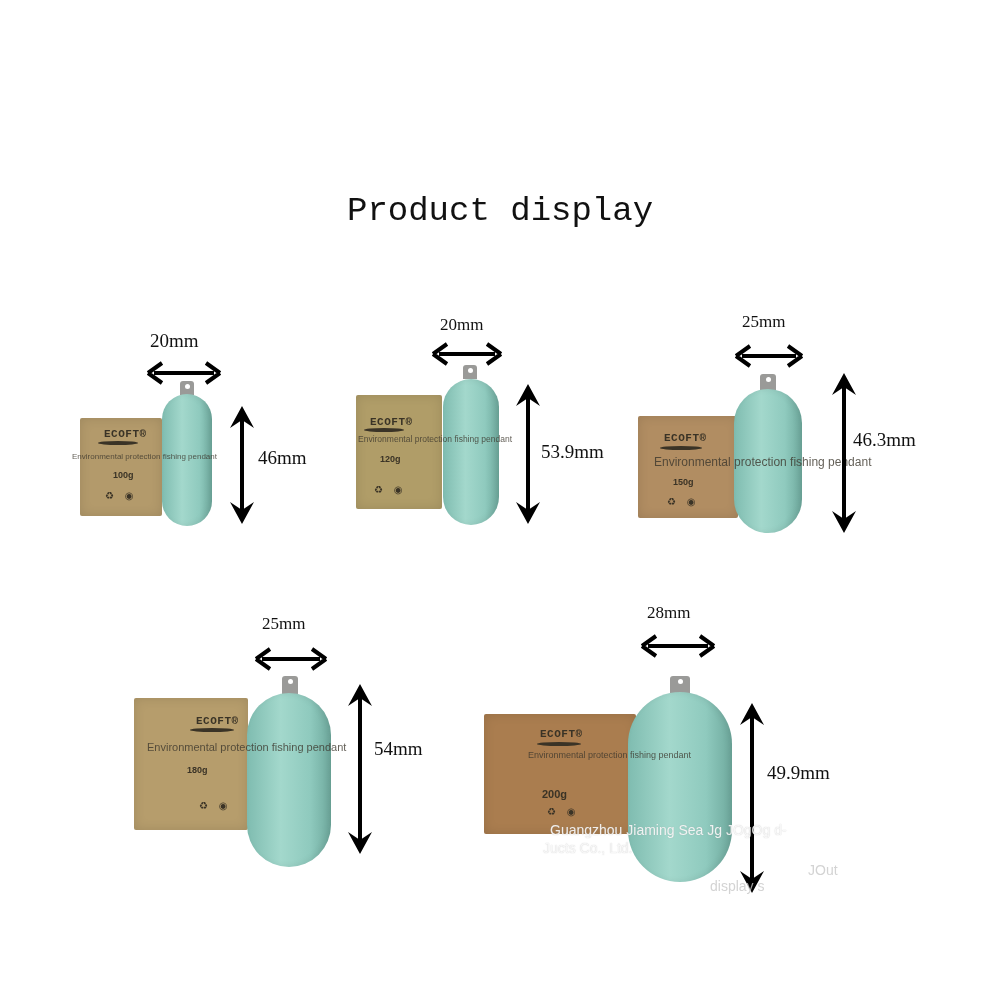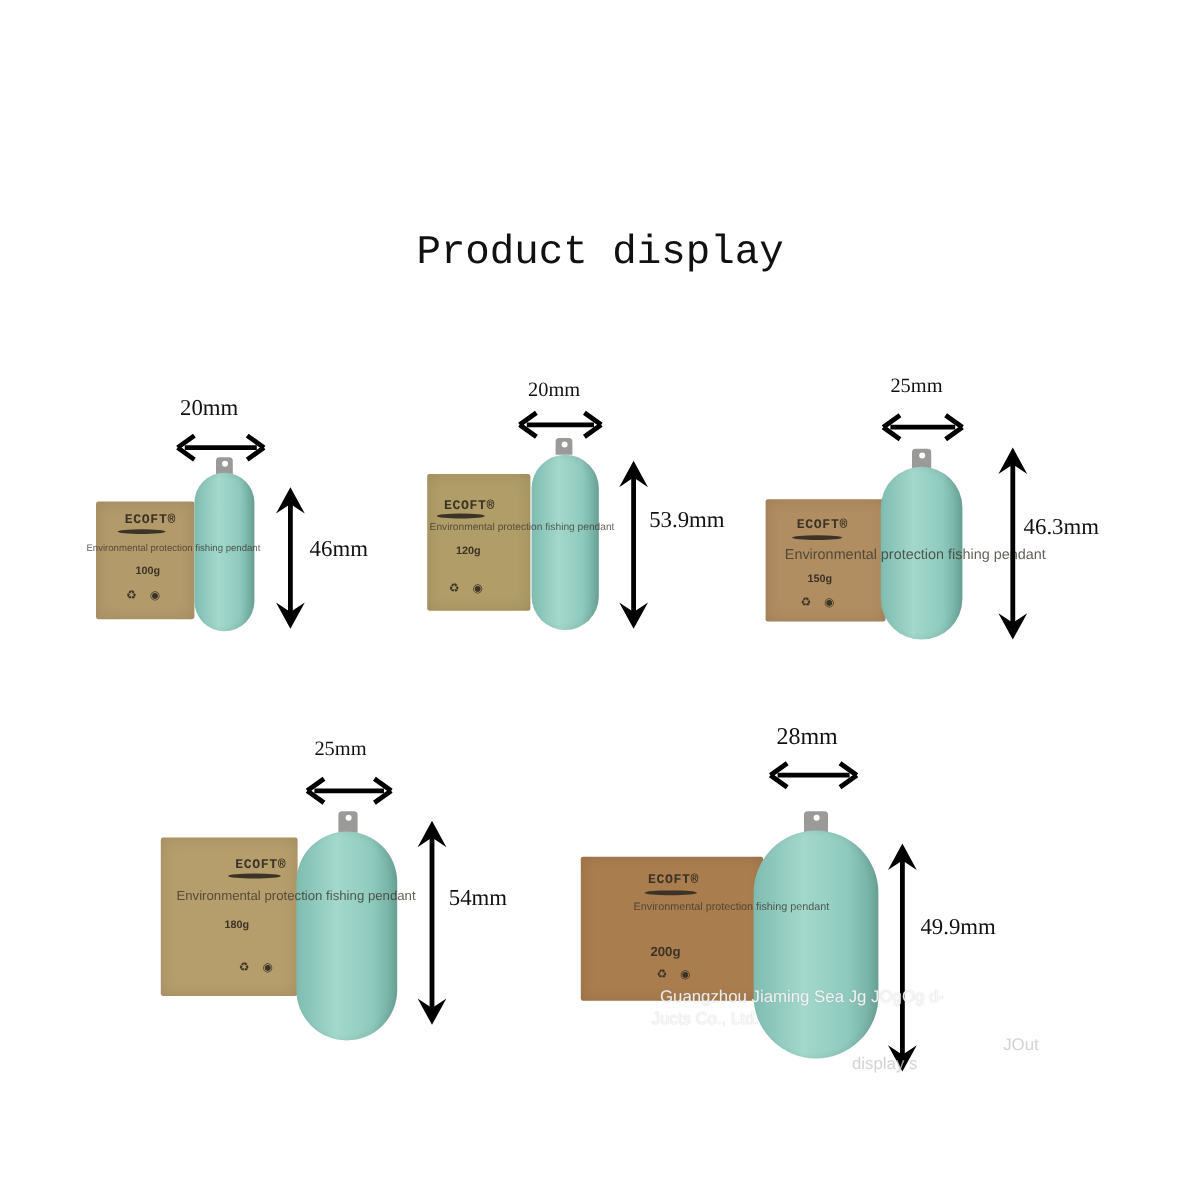--- a/index.html
+++ b/index.html
@@ -56,21 +56,21 @@
   <div class="desc" style="left:358px;top:434px;font-size:8.5px;">Environmental protection fishing pendant</div>
   <div class="dim" style="left:440px;top:315px;font-size:17px;">20mm</div>
   <svg class="arrow" style="left:433px;top:343px;" width="68" height="22">
       <line x1="6" y1="11" x2="62" y2="11" stroke="#000" stroke-width="4"></line>
       <path d="M0 11 L14 1 M0 11 L14 21 M68 11 L54 1 M68 11 L54 21" stroke="#000" stroke-width="4" fill="none"></path>
     </svg>
   <svg class="arrow" style="left:514px;top:384px;" width="28" height="140">
       <line x1="14" y1="6" x2="14" y2="134" stroke="#000" stroke-width="4"></line>
       <path d="M14 0 L2 22 L14 14 L26 22 Z M14 140 L2 118 L14 126 L26 118 Z" fill="#000"></path>
     </svg>
-  <div class="dim" style="left:541px;top:423px;text-align:center;">53.9mm</div>
+  <div class="dim" style="left:541px;top:441px;text-align:center;">53.9mm</div>
 </div>
 
 <div>
   <div class="box" style="left:638px;top:416px;width:100px;height:102px;background:#b18d62;"></div>
   <div class="brand" style="left:664px;top:432px;">ECOFT®</div>
   <div class="leaf" style="left:660px;top:446px;width:42px;"></div>
   <div class="weight" style="left:673px;top:477px;">150g</div>
   <div class="icons" style="left:667px;top:496px;">♻ ◉</div>
   <div class="ring" style="left:760px;top:374px;width:16px;height:16px;"></div>
   <div class="pend" style="left:734px;top:389px;width:68px;height:144px;border-radius:34px;"></div>
@@ -110,28 +110,28 @@
 
 <div>
   <div class="box" style="left:484px;top:714px;width:152px;height:120px;background:#aa7d4f;"></div>
   <div class="brand" style="left:540px;top:728px;">ECOFT®</div>
   <div class="leaf" style="left:537px;top:742px;width:44px;"></div>
   <div class="weight" style="left:542px;top:772px;font-size:11px;margin-top:16px;">200g</div>
   <div class="icons" style="left:547px;top:806px;">♻ ◉</div>
   <div class="ring" style="left:670px;top:676px;width:20px;height:18px;"></div>
   <div class="pend" style="left:628px;top:692px;width:104px;height:190px;border-radius:52px;"></div>
   <div class="desc" style="left:528px;top:750px;font-size:9px;">Environmental protection fishing pendant</div>
-  <div class="dim" style="left:647px;top:603px;font-size:20px;">28mm</div>
+  <div class="dim" style="left:647px;top:603px;font-size:17px;">28mm</div>
   <svg class="arrow" style="left:642px;top:635px;" width="72" height="22">
       <line x1="6" y1="11" x2="66" y2="11" stroke="#000" stroke-width="4"></line>
       <path d="M0 11 L14 1 M0 11 L14 21 M72 11 L58 1 M72 11 L58 21" stroke="#000" stroke-width="4" fill="none"></path>
     </svg>
   <svg class="arrow" style="left:738px;top:703px;" width="28" height="190">
       <line x1="14" y1="6" x2="14" y2="184" stroke="#000" stroke-width="4"></line>
       <path d="M14 0 L2 22 L14 14 L26 22 Z M14 190 L2 168 L14 176 L26 168 Z" fill="#000"></path>
     </svg>
   <div class="dim" style="left:767px;top:762px;">49.9mm</div>
 </div>
 
 <div class="wm" style="left:550px;top:822px;">Guangzhou Jiaming Sea Jg JOgOg d-</div>
 <div class="wm" style="left:543px;top:840px;">Jucts Co., Ltd.</div>
-<div class="wm2" style="left:808px;top:862px;margin-left:28px;">JOut</div>
+<div class="wm2" style="left:808px;top:862px;">JOut</div>
 <div class="wm2" style="left:710px;top:878px;">display s</div>
 
 </body></html>

